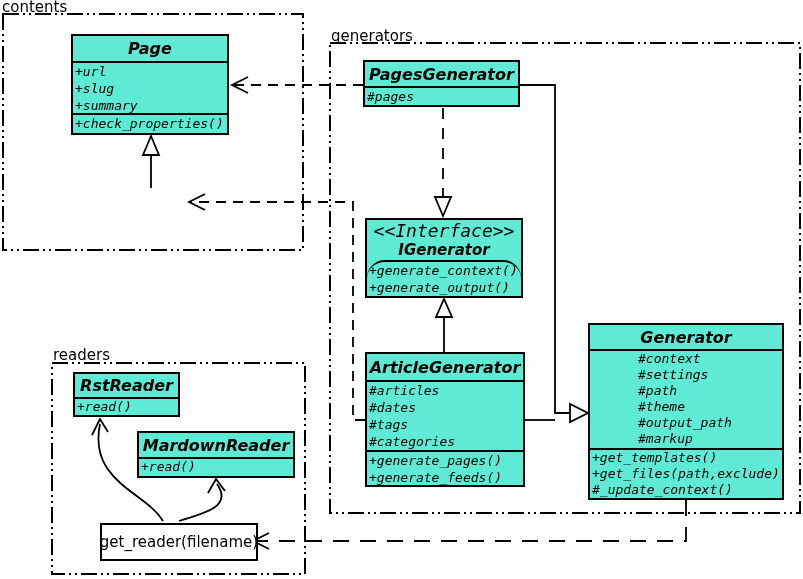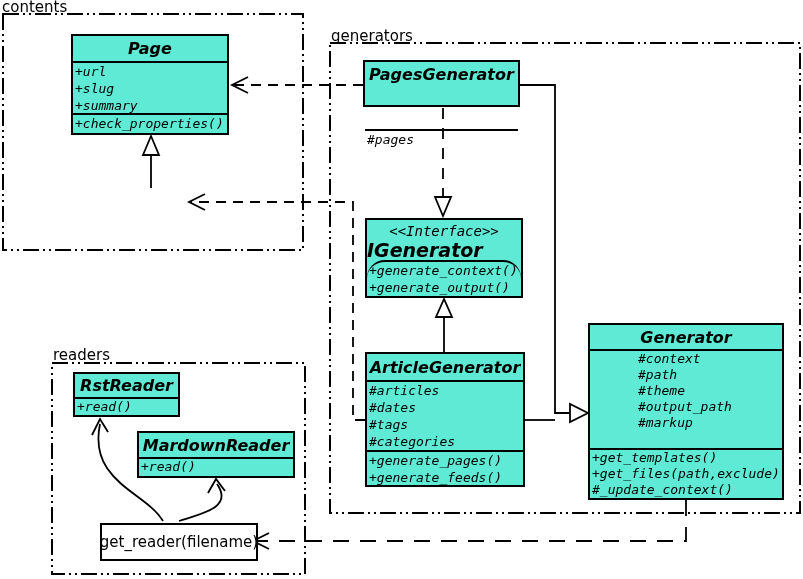--- a/index.html
+++ b/index.html
@@ -11,23 +11,23 @@
   svg.wires { position:absolute; left:0; top:0; width:803px; height:579px; }
   .pkg-label { position:absolute; font-size:15px; line-height:15px; white-space:nowrap; }
   .cls { position:absolute; background:#5eead4; border:2px solid #000; box-sizing:border-box;font-style:italic; }
   .cls-title {
     display:flex; align-items:center; justify-content:center;
     font-weight:bold; font-size:16px; overflow:hidden; white-space:nowrap;
     box-sizing:border-box;
   }
   .stereo {
     font-family:"DejaVu Sans Mono","Liberation Mono",monospace;
-    font-weight:normal; font-size:14px; text-align:center; line-height:18px;
+    font-weight:normal; font-size:18px; text-align:center; line-height:18px;
   }
-  .iface-name { font-weight:bold; font-size:19px; line-height:20px; }
+  .iface-name { font-weight:bold; font-size:15px; text-align:center; line-height:20px; }
   .compartment {
     border-top:2px solid #000; box-sizing:border-box; overflow:hidden;
     font-family:"DejaVu Sans Mono","Liberation Mono",monospace;
     font-size:13px; line-height:17px; padding:0 2px; white-space:nowrap;
   }
   .compartment .m { white-space:nowrap; }
   .plainbox {
     position:absolute; background:#fff; border:2px solid #000; box-sizing:border-box;
     display:flex; align-items:center; justify-content:center;
     font-size:15px; white-space:nowrap;
@@ -109,21 +109,21 @@
       <div class="m">+summary</div>
     </div>
     <div class="compartment" style="height:20px;">
       <div class="m">+check_properties()</div>
     </div>
   </div>
 
 
   <div class="cls" style="left:363px; top:60px; width:157px; height:47px;">
     <div class="cls-title" style="height:24px;">PagesGenerator</div>
-    <div class="compartment" style="height:19px;margin-top:43px;">
+    <div class="compartment" style="height:19px;">
       <div class="m">#pages</div>
     </div>
   </div>
 
   <div class="cls" style="left:365px; top:218px; width:158px; height:80px;">
     <div style="height:40px; box-sizing:border-box; padding-top:2px;">
       <div class="stereo">&lt;&lt;Interface&gt;&gt;</div>
       <div class="iface-name">IGenerator</div>
     </div>
     <div class="compartment" style="height:36px;border-radius:18px;">
@@ -143,20 +143,21 @@
     <div class="compartment" style="height:35px;">
       <div class="m">+generate_pages()</div>
       <div class="m">+generate_feeds()</div>
     </div>
   </div>
 
   <div class="cls" style="left:588px; top:323px; width:196px; height:177px;">
     <div class="cls-title" style="height:24px;">Generator</div>
     <div class="compartment" style="height:99px; line-height:16px;padding-left:48px;">
       <div class="m">#context</div>
+      <div class="m">#settings</div>
       <div class="m">#path</div>
       <div class="m">#theme</div>
       <div class="m">#output_path</div>
       <div class="m">#markup</div>
     </div>
     <div class="compartment" style="height:50px; line-height:16px;">
       <div class="m">+get_templates()</div>
       <div class="m">+get_files(path,exclude)</div>
       <div class="m">#_update_context()</div>
     </div>

